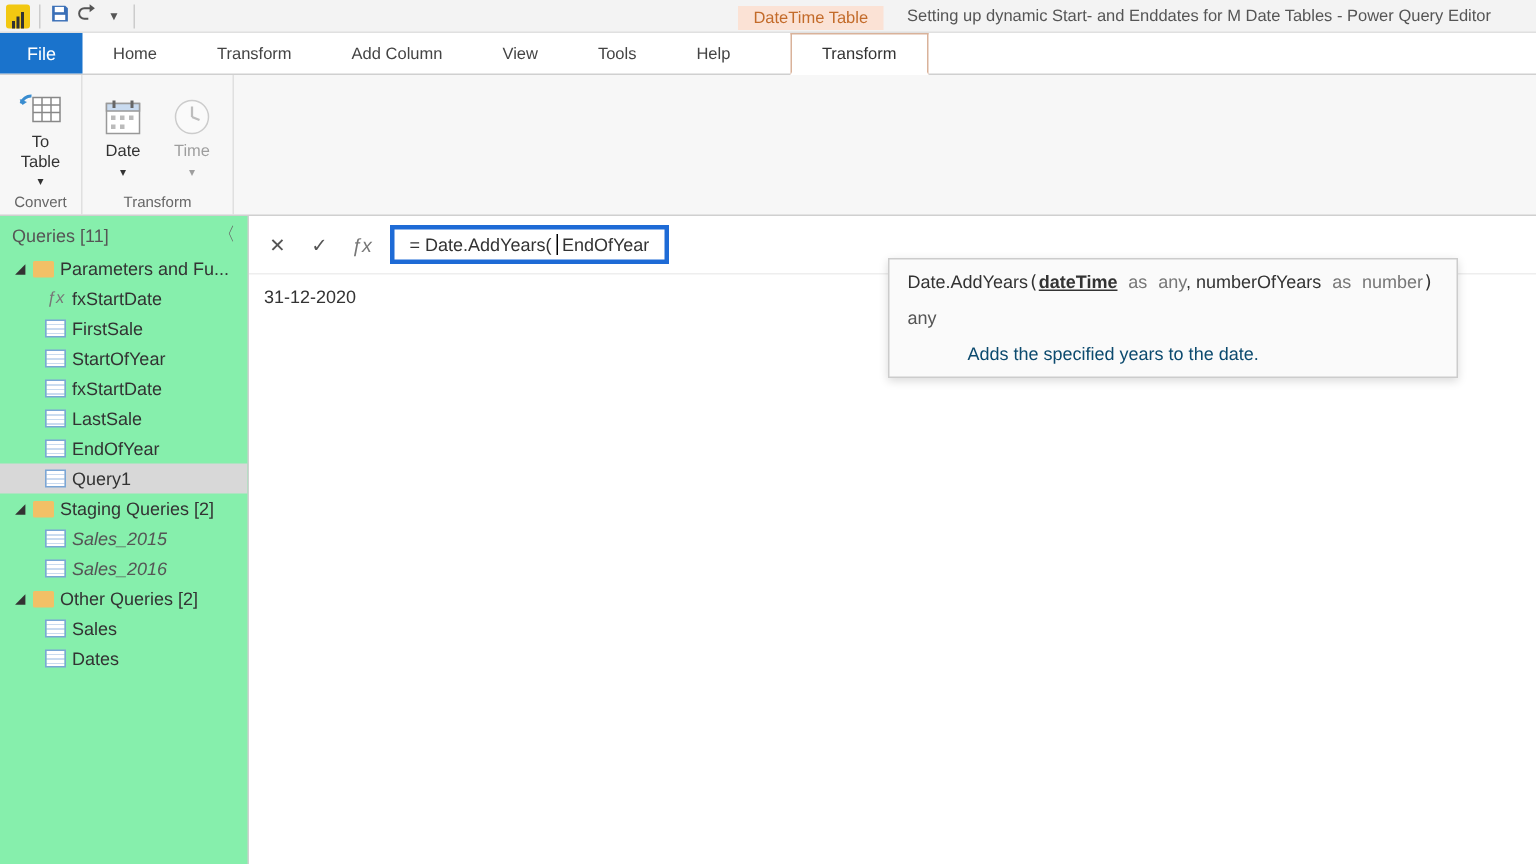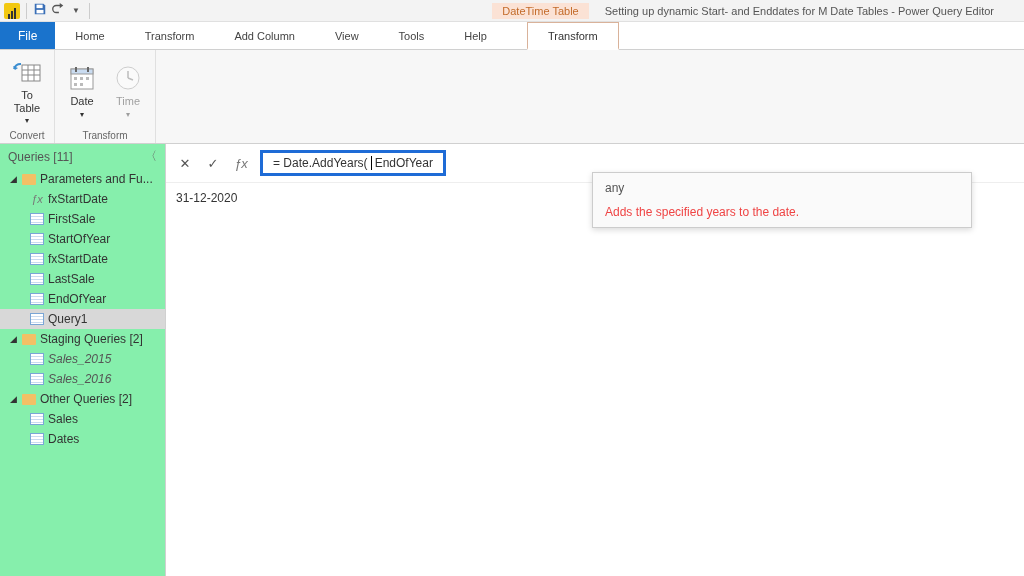--- a/index.html
+++ b/index.html
@@ -54,21 +54,21 @@
 .fbar .formula-box .cursor { display: inline-block; width: 1px; height: 14px; background: #000; margin: 0 1px; }
 
 .preview { padding: 8px 10px; font-size: 12px; color: #333; }
 
 .tooltip { position: absolute; left: 426px; top: 28px; background: #fafafa; border: 1px solid #ccc; box-shadow: 0 2px 6px rgba(0,0,0,.15); padding: 8px 12px; font-size: 12px; color: #444; width: 380px; }
 .tooltip .sig { font-family: Consolas, monospace; font-size: 12px; color: #333; margin-bottom: 10px; }
 .tooltip .sig .fn { color: #333; }
 .tooltip .sig .param { text-decoration: underline; font-weight: 600; }
 .tooltip .sig .kw { color: #777; }
 .tooltip .ret { margin-bottom: 10px; color: #555; }
-.tooltip .desc { color: #ef4444; }
+.tooltip .desc { color: #0c4a6e; margin-left: 40px; }
 </style>
 </head>
 <body>
 
 <div class="titlebar">
   <div class="qat">
     <div class="pbi-icon">
         <span></span>
         <span></span>
         <span></span>
@@ -244,18 +244,25 @@
           <span class="cursor"></span>
           <span>EndOfYear</span>
       </div>
     </div>
 
     <div class="preview">
       <span>31-12-2020</span>
     </div>
 
     <div class="tooltip">
+      <div class="sig">
+        <span class="fn">Date.AddYears</span>(<span class="param">dateTime</span>
+        <span class="kw">as</span>
+        <span class="kw">any</span><span>, </span><span>numberOfYears</span>
+        <span class="kw">as</span>
+        <span class="kw">number</span>)
+      </div>
       <div class="ret">any</div>
       <div class="desc">Adds the specified years to the date.</div>
 
     </div>
   </div>
 </div>
 
 </body></html>

